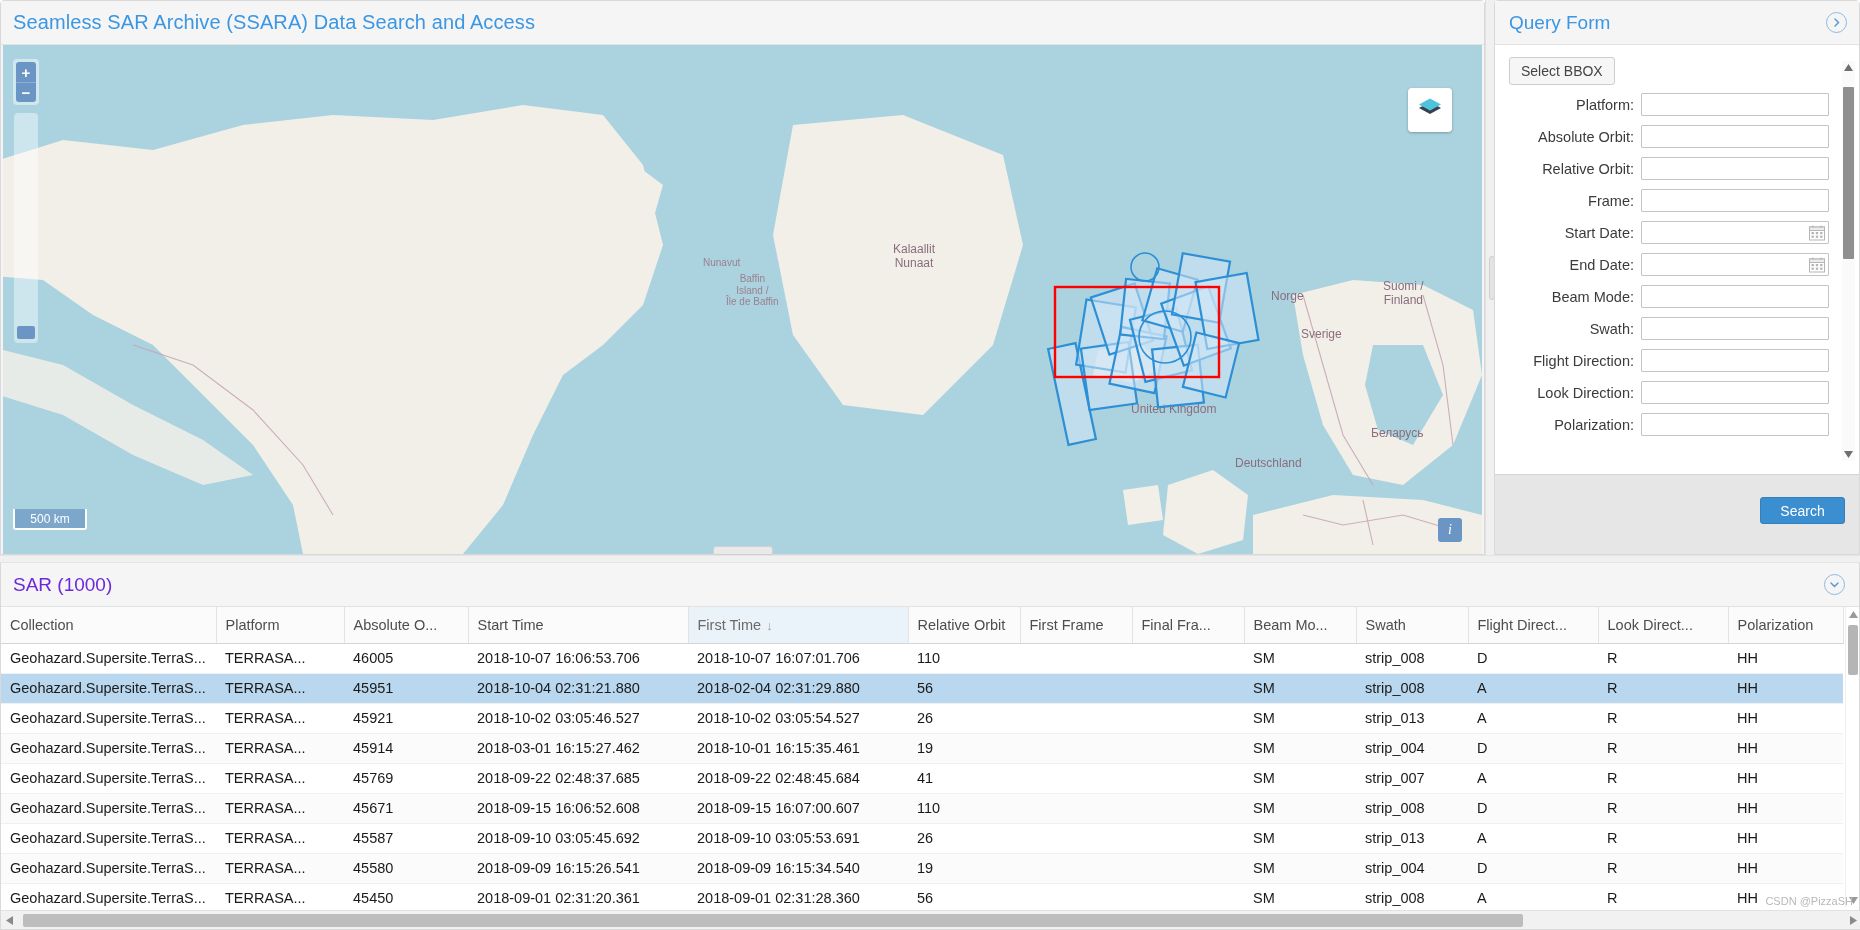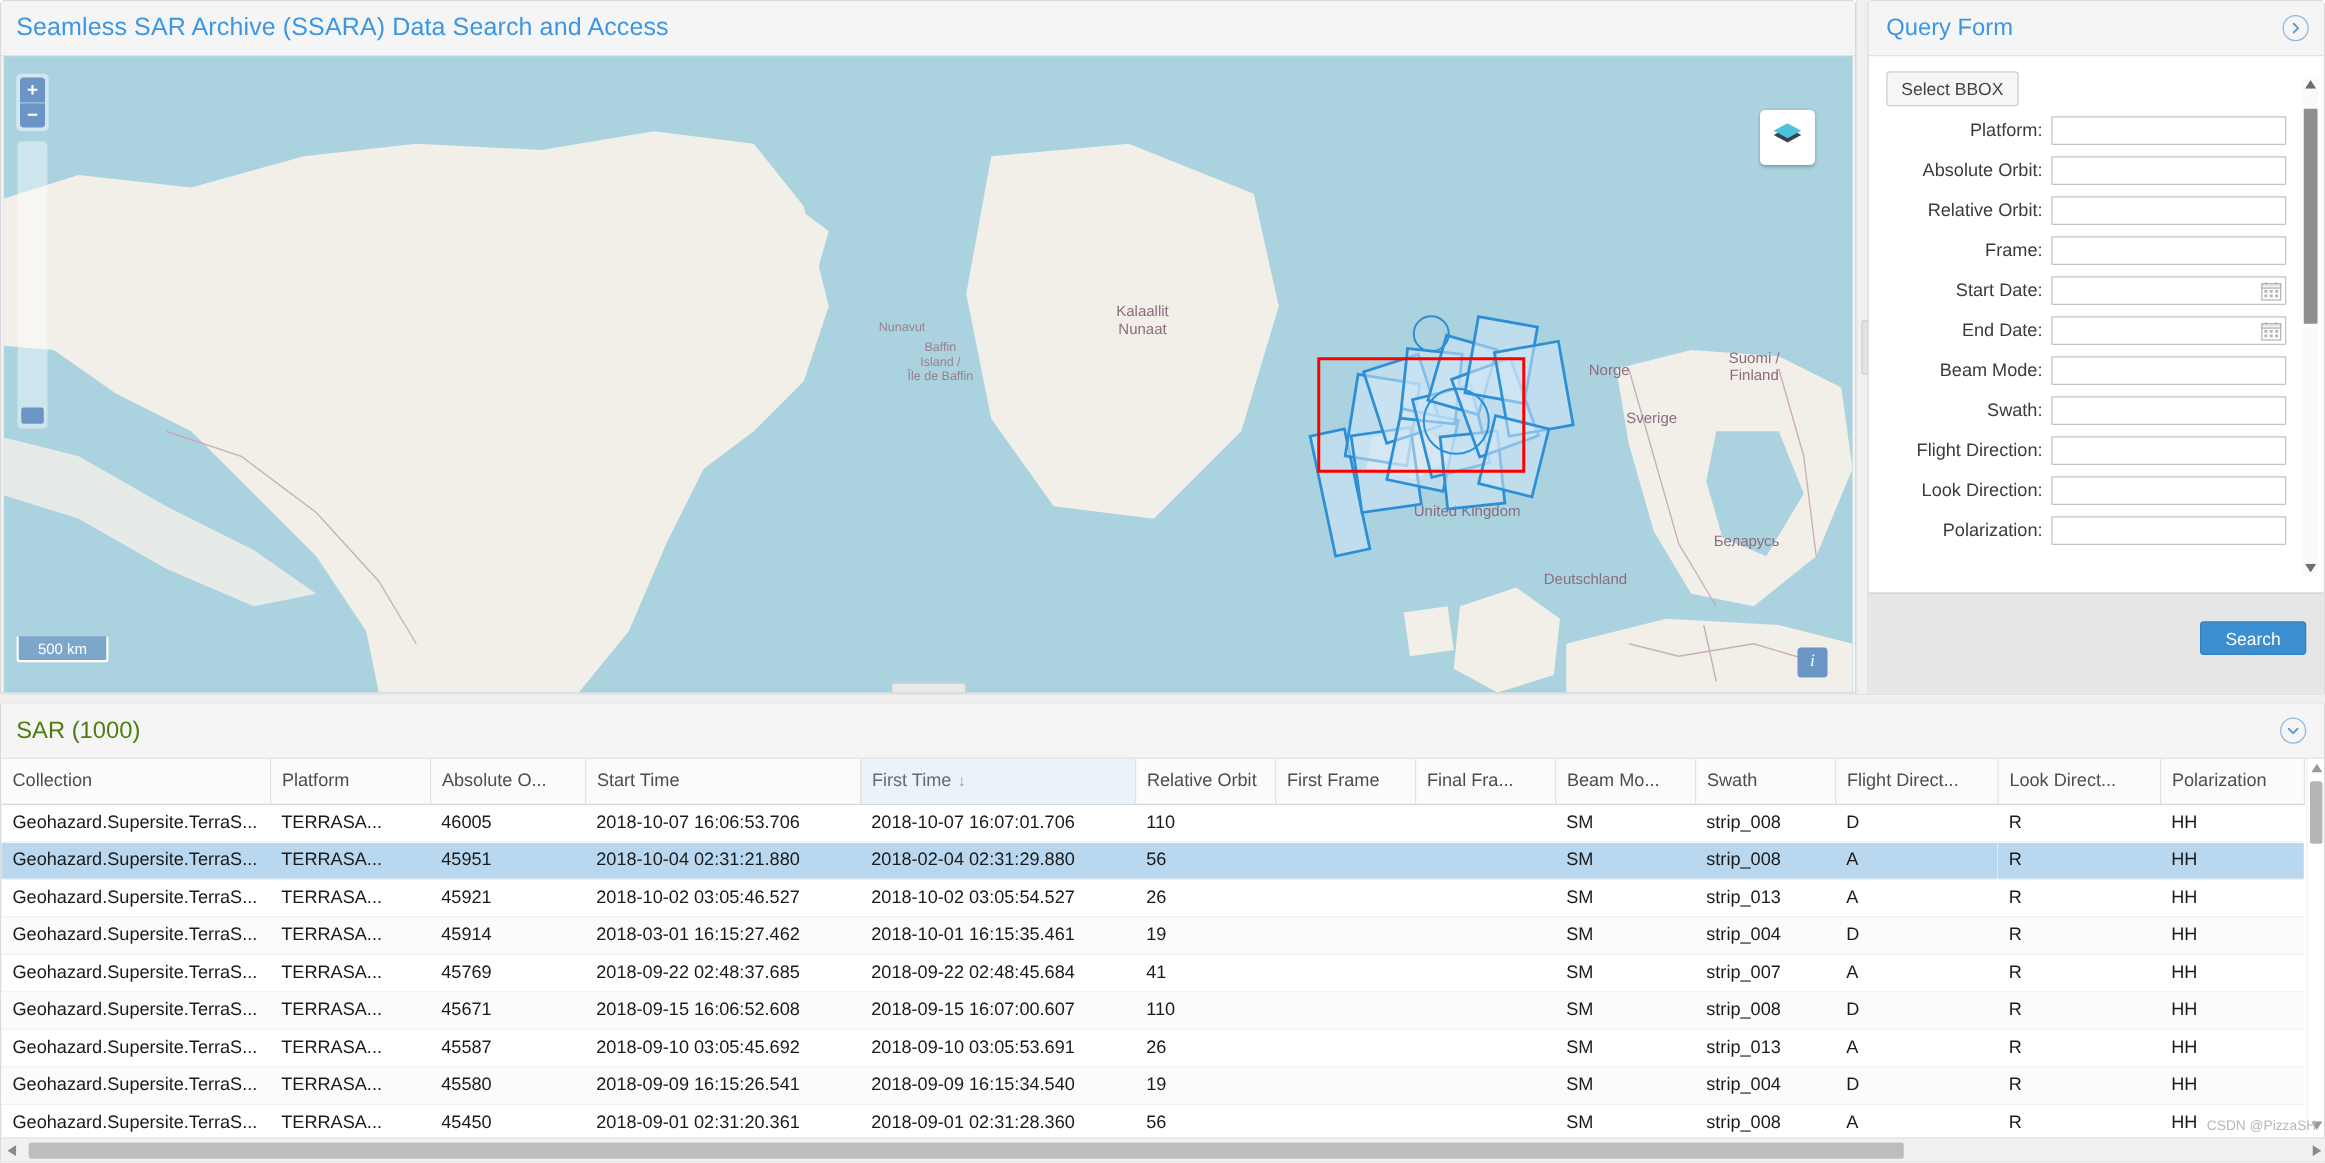--- a/index.html
+++ b/index.html
@@ -184,21 +184,21 @@
   
   .results-panel {
     position:absolute; left:0; top:563px; width:1860px; height:367px;
     background:#fff; border:1px solid #d9d9d9; border-top:none;
   }
   .results-header {
     height:44px; background:#f5f5f5; border-bottom:1px solid #e2e2e2;
     display:flex; align-items:center; justify-content:space-between;
     padding:0 14px 0 12px;
   }
-  .results-header .title { color:#4d7c0f; font-size:19px; }
+  .results-header .title { color:#6d28d9; font-size:19px; }
 
   .table-wrap { position:relative; height:300px; overflow:hidden; }
   table.grid { border-collapse:collapse; table-layout:fixed; width:1842px; }
   table.grid th {
     height:36px; background:#fbfbfb; border-right:1px solid #e3e3e3;
     border-bottom:1px solid #d6d6d6; font-weight:normal; font-size:14.5px;
     color:#4d4d4d; text-align:left; padding:0 9px;
     white-space:nowrap; overflow:hidden; text-overflow:ellipsis;
   }
   table.grid th.sorted { background:#eaf2fa; color:#6a6a6a; }

